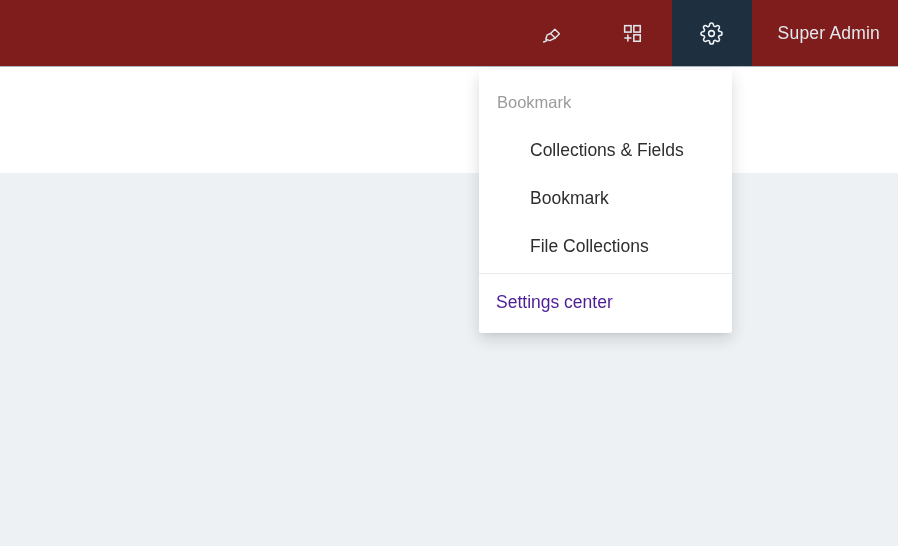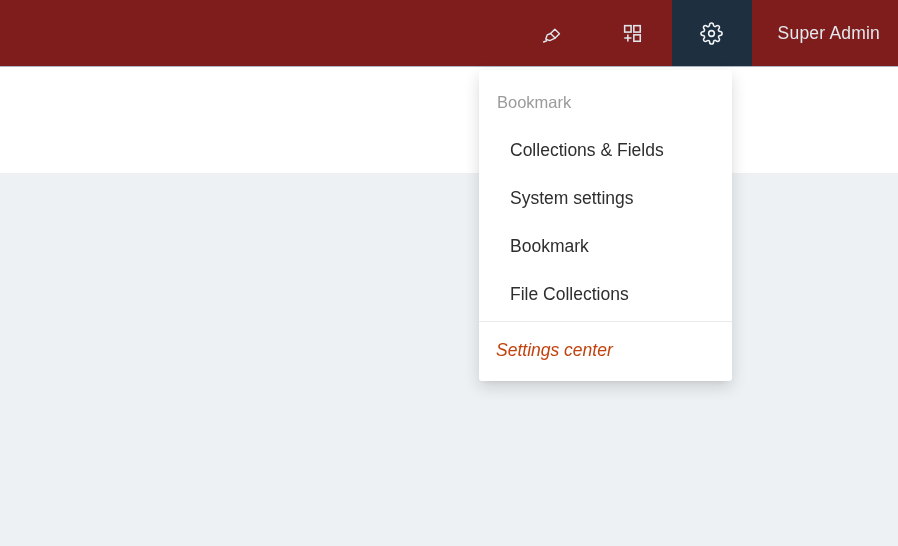--- a/index.html
+++ b/index.html
@@ -69,33 +69,33 @@
     font-size: 16.5px;
     line-height: 22px;
   }
   .dropdown .menu-item {
     height: 48px;
     display: flex; align-items: center;
     padding: 0 16px 0 31px;
     color: #2e2e2e;
     font-size: 17.5px;
     cursor: pointer;
+    margin-left: 20px;
   }
   .dropdown .divider {
     border-top: 1px solid #ebebeb;
     margin-top: 3px;
   }
   .dropdown .footer-item {
     height: 59px;
     display: flex; align-items: center;
     padding: 0 16px 2px 17px;
-    color: #c2410c;
+    color: #4c1d95;
     font-size: 17.5px;
     cursor: pointer;
-    font-style: italic;
   }
 </style>
 </head>
 <body>
 
 <div class="topbar">
 
   <div class="icon-tile">
     <span>
       <svg width="23" height="23" viewBox="0 0 24 24" fill="none" stroke="#dfe6ec" stroke-width="1.5" stroke-linejoin="round" stroke-linecap="round">
@@ -129,20 +129,19 @@
   <div class="user-label">Super Admin</div>
 </div>
 
 <div class="page-header-band"></div>
 <div class="page-content-band"></div>
 
 <div class="dropdown">
   <div class="group-label">Bookmark</div>
 
   <div class="menu-item">Collections &amp; Fields</div>
-  <div class="menu-item">System settings</div>
   <div class="menu-item">Bookmark</div>
   <div class="menu-item">File Collections</div>
 
   <div class="divider"></div>
 
   <div class="footer-item">Settings center</div>
 </div>
 
 </body></html>

